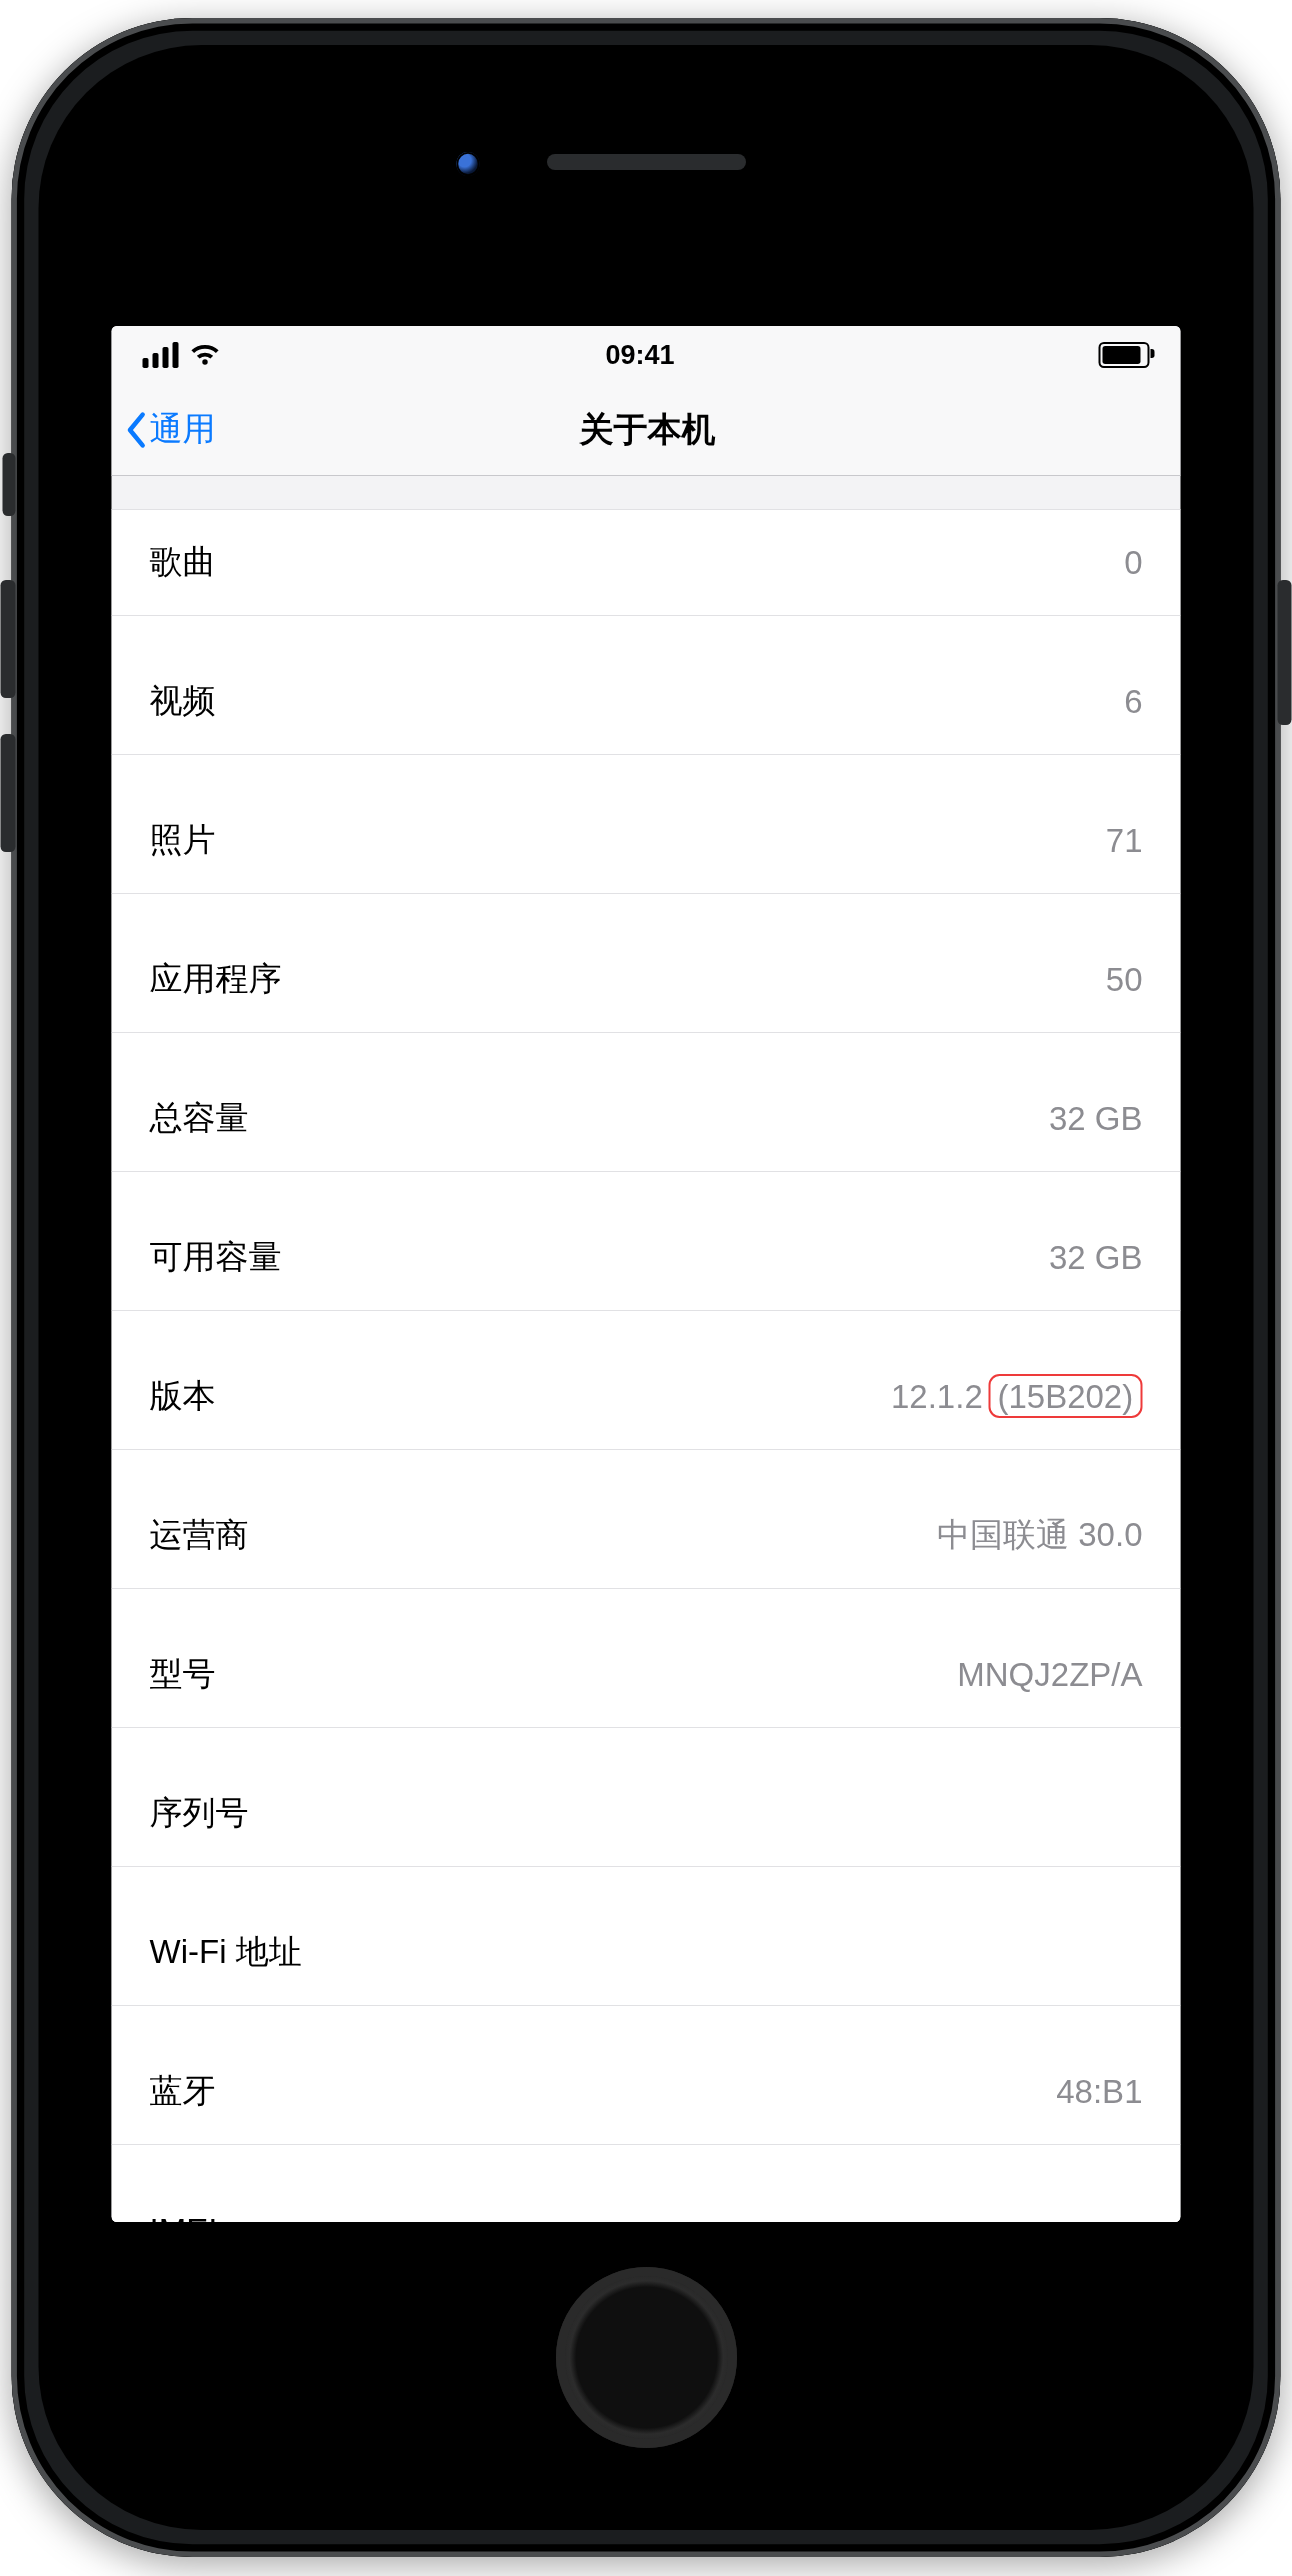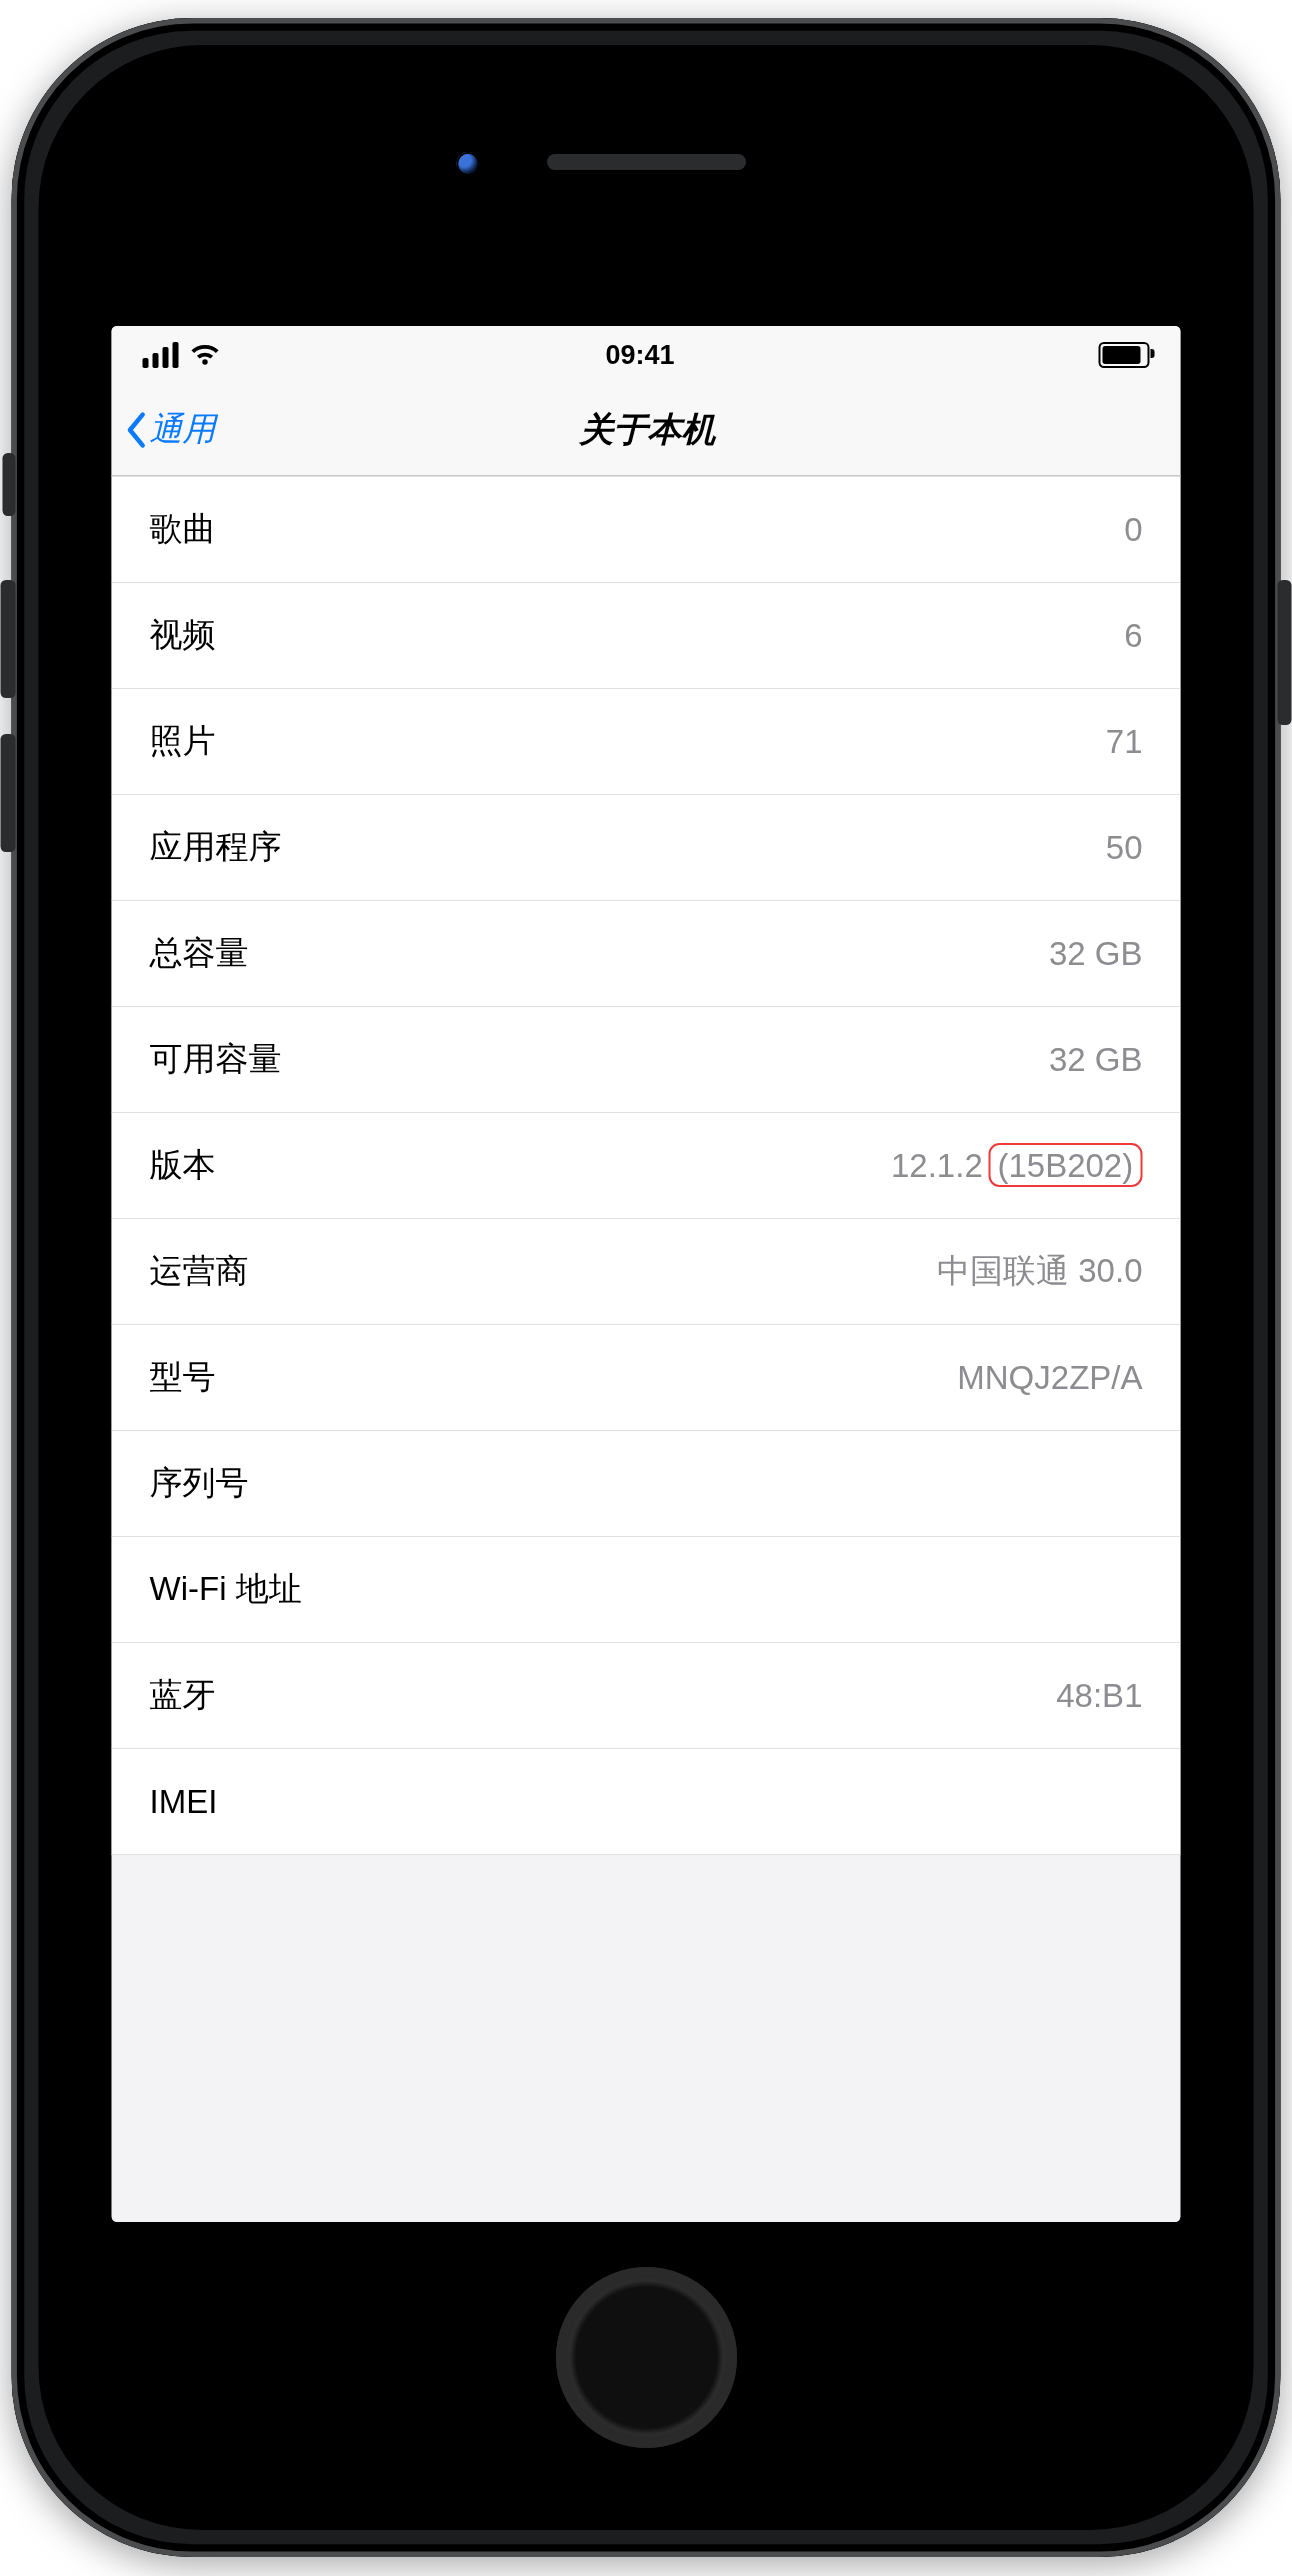--- a/index.html
+++ b/index.html
@@ -45,28 +45,28 @@
   .sig{display:flex;align-items:flex-end;gap:3.6px;}
   .sig i{width:6.3px;background:#000;border-radius:1.8px;}
   .sig i:nth-child(1){height:10px}.sig i:nth-child(2){height:15.4px}
   .sig i:nth-child(3){height:21px}.sig i:nth-child(4){height:26px}
   .wifi svg{display:block}
   .bat{width:47px;height:22px;border:2.7px solid #000;border-radius:5.4px;position:relative;}
   .bat::after{content:"";position:absolute;right:-7.3px;top:4.5px;width:4.5px;height:9px;background:#000;border-radius:0 2.7px 2.7px 0;}
   .bat i{position:absolute;left:1.8px;top:1.8px;bottom:1.8px;width:38px;background:#000;border-radius:2.7px;}
   
   .nav{height:91px;background:#f8f8f9;border-bottom:0.9px solid #c8c8cc;
-    display:flex;align-items:center;position:relative;font-style:italic;}
+    display:flex;align-items:center;position:relative;}
   .back{display:flex;align-items:center;gap:1.8px;color:#0a7aff;font-size:33px;padding-left:12.7px;}
   .back svg{stroke:#0a7aff}
   .title{position:absolute;left:3px;right:0;text-align:center;font-size:34px;font-weight:600;color:#000;}
   
   .list{background:#fff;}
   .row{height:105px;display:flex;align-items:center;justify-content:space-between;
-    padding:0 38px 0 38px;border-bottom:0.9px solid #e1e1e4;font-size:33px;}
+    padding:0 38px 0 38px;border-bottom:0.9px solid #e1e1e4;font-size:33px;margin-top:33px;}
   .row:first-child{border-top:0.9px solid #e1e1e4;}
   .label{color:#000;}
   .val{color:#8c8c91;white-space:nowrap;}
   .val .hl{border:2.7px solid #ee3a3a;border-radius:11px;padding:1.8px 7.3px;margin-left:5.4px;}
 </style>
 </head>
 <body>
 
 <div class="canvas">
   <div class="device">

